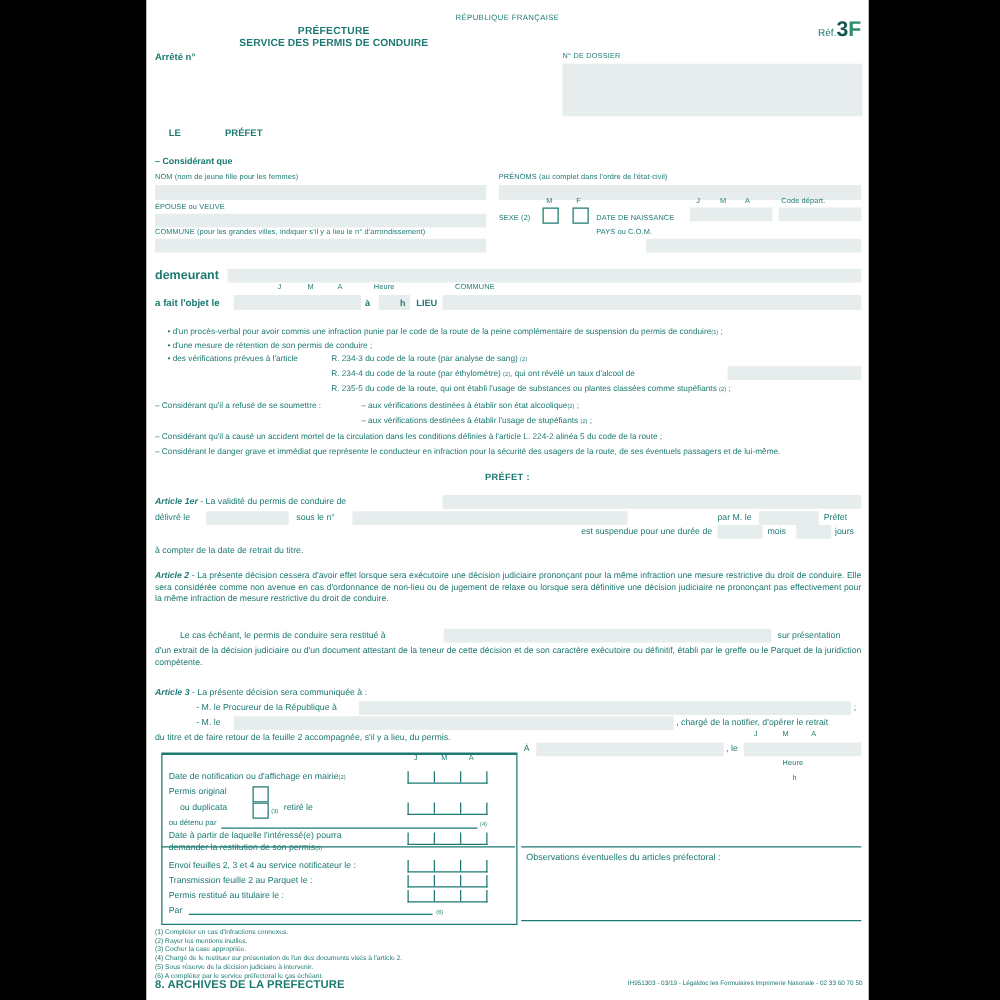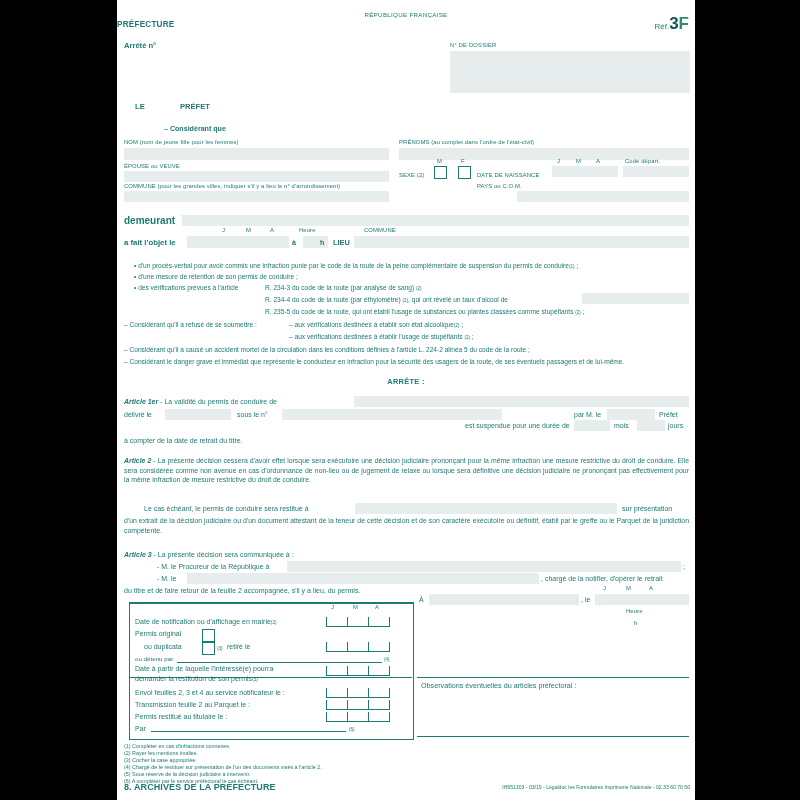--- a/index.html
+++ b/index.html
@@ -14,21 +14,21 @@
     width: 578px; height: 800px;
     background: #ffffff;
     color: #1d7a72;
     overflow: hidden;
   }
   .t { position: absolute; white-space: nowrap; color: #1d7a72; }
   .fld { position: absolute; background: #e7eded; }
 
   
   #rf { left: 0; top: 11px; width: 578px; text-align: center; font-size: 6.2px; letter-spacing: .3px; }
-  #pref { left: 0; top: 20px; width: 300px; font-size: 8.2px; font-weight: bold; letter-spacing: .2px; }
+  #pref { left: 0; top: 20px; width: 300px; text-align: center; font-size: 8.2px; font-weight: bold; letter-spacing: .2px; }
   #serv { left: 0; top: 30px; width: 300px; text-align: center; font-size: 8.2px; font-weight: bold; letter-spacing: .1px; }
   #arrete { left: 7px; top: 41px; font-size: 7.6px; font-weight: bold; }
   #refl { left: 490px; top: 14px; width: 82px; text-align: right; }
   #refl .r1 { font-size: 8px; font-weight: normal; color: #1d7a72; }
   #refl .r2 { font-size: 17px; font-weight: bold; color: #15544f; }
   #refl .r3 { font-size: 17px; font-weight: bold; color: #2a8f6a; }
 
   #titlebox {
     position: absolute; left: 12px; top: 55px;
     width: 190px; height: 42px;
@@ -99,34 +99,35 @@
   #arch { left: 7px; top: 782px; font-size: 9px; font-weight: bold; letter-spacing: .1px; }
   #pubn { left: 330px; top: 784px; width: 243px; text-align: right; font-size: 5.1px; }
 </style>
 </head>
 <body>
 
 <div id="page">
 
   <div class="t" id="rf">RÉPUBLIQUE FRANÇAISE</div>
   <div class="t" id="pref">PRÉFECTURE</div>
+  <div class="t" id="serv">SERVICE DES PERMIS DE CONDUIRE</div>
   <div class="t" id="arrete">Arrêté n°</div>
 
   <div class="t" id="refl">
     <span class="r1">Réf.</span><span class="r2">3</span><span class="r3">F</span>
   </div>
 
 
   <div class="t lbl" id="dossierlbl">N° DE DOSSIER</div>
   <div class="fld" id="dossierfld"></div>
 
   <div class="t" id="le">LE</div>
   <div class="t" id="prf">PRÉFET</div>
 
-  <div class="t lawline" style="top:125px;margin-left:40px;">– Considérant que</div>
+  <div class="t lawline" style="top:125px;">– Considérant que</div>
 
   <div class="t lbl" id="nomL">NOM (nom de jeune fille pour les femmes)</div>
   <div class="fld" style="left:7px; top:148px; width:265px; height:12px;"></div>
   <div class="t lbl" id="prenL">PRÉNOMS (au complet dans l'ordre de l'état-civil)</div>
   <div class="fld" style="left:282px; top:148px; width:290px; height:12px;"></div>
 
   <div class="t lbl" id="epouL">ÉPOUSE ou VEUVE</div>
   <div class="fld" style="left:7px; top:171px; width:265px; height:11px;"></div>
 
   <div class="t lbl" id="commL">COMMUNE (pour les grandes villes, indiquer s'il y a lieu le n° d'arrondissement)</div>
@@ -187,21 +188,21 @@
   <div class="t cl" style="left:7px; top:321px;">– Considérant qu'il a refusé de se soumettre :</div>
   <div class="t cl" style="left:172px; top:321px;">
     <span>– aux vérifications destinées à établir son état alcoolique</span><span class="sup">(2)</span><span> ;</span>
   </div>
   <div class="t cl" style="left:172px; top:333px;">
     <span>– aux vérifications destinées à établir l'usage de stupéfiants</span> <span class="sup">(2)</span><span> ;</span>
   </div>
   <div class="t cl" style="left:7px; top:346px;">– Considérant qu'il a causé un accident mortel de la circulation dans les conditions définies à l'article L. 224-2 alinéa 5 du code de la route ;</div>
   <div class="clj" style="position:absolute; left:7px; top:358px; width:565px;">– Considérant le danger grave et immédiat que représente le conducteur en infraction pour la sécurité des usagers de la route, de ses éventuels passagers et de lui-même.</div>
 
-  <div class="t" id="arrete2">ARRÊTE :</div>
+  <div class="t" id="arrete2">PRÉFET :</div>
 
   <div class="t" style="left:7px; top:398px; font-size:7px;">
     <span class="artlbl">Article 1er</span><span> - La validité du permis de conduire de</span>
   </div>
   <div class="fld" style="left:237px; top:396px; width:335px; height:11px;"></div>
 
   <div class="t" style="left:7px; top:411px; font-size:7px;">délivré le</div>
   <div class="fld" style="left:48px; top:409px; width:66px; height:11px;"></div>
   <div class="t" style="left:120px; top:411px; font-size:7px;">sous le n°</div>
   <div class="fld" style="left:165px; top:409px; width:220px; height:11px;"></div>

